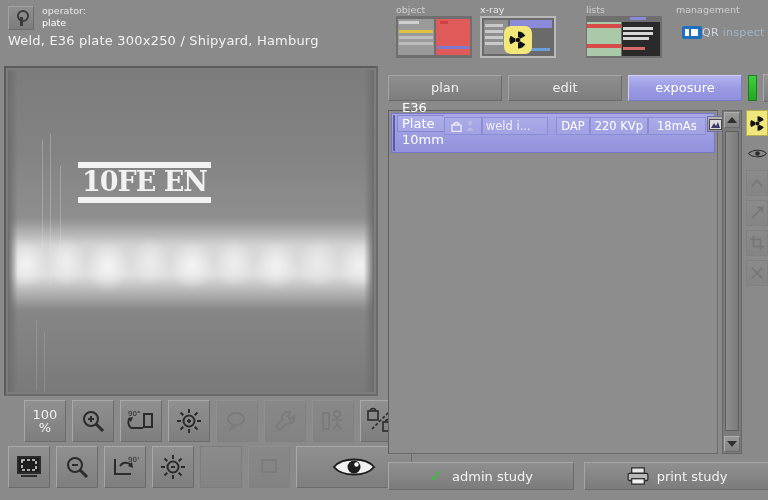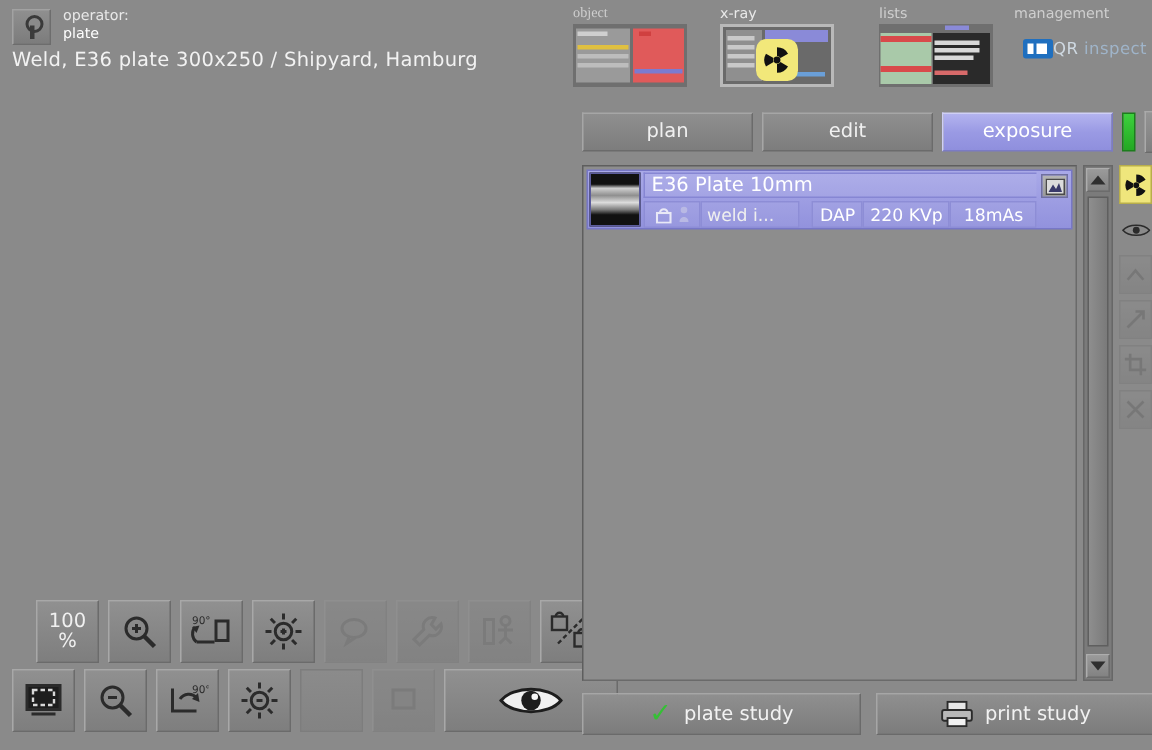--- a/index.html
+++ b/index.html
@@ -37,21 +37,21 @@
   
   .hdr-nav { position:absolute; left: 372px; top: 0; width: 396px; height: 62px; }
   .navtab { position:absolute; top: 4px; width: 86px; height: 56px; }
   .navtab .cap { position:absolute; left: 4px; top: 0; font-size: 9.5px; color:#cfcfcf; }
   .navtab .thumb {
     position:absolute; left: 4px; top: 12px; width: 76px; height: 42px;
     background:#6f6f6f; overflow:hidden;
   }
   .navtab.active .thumb { border: 2px solid #b9b9b9; background:#6a6a6a; }
   .navtab.active .cap { color:#e9e9e9;text-align:right; }
-  .nt1 { left: 6px; font-family: Liberation Serif, serif; }
+  .nt1 { left: 20px; }
   .nt2 { left: 104px; }
   .nt3 { left: 210px; }
   .nt4 { left: 300px; width: 96px; }
 
   
   .mini { position:absolute; inset:0; }
   .mrow { position:absolute; height:3px; }
   .mgrid { position:absolute; }
 
   .rad-badge {
@@ -151,21 +151,21 @@
   .study {
     position:absolute; left: 2px; top: 2px; width: 324px; height: 40px;
     background: linear-gradient(180deg,#a9a9e8,#9292dd);
     border:1px solid #7777c6; display:flex;
   }
   .study-thumb {
     width: 38px; height: 36px; margin: 1px 2px 0 1px; background:#111;
     background-image: linear-gradient(180deg,#111 0%,#111 20%,#cfcfcf 28%,#8f8f8f 42%,#dcdcdc 56%,#7a7a7a 70%,#111 80%,#111 100%);
     border:1px solid #5c5c9c;
   }
-  .study-body { flex:1; display:flex; flex-direction:column; padding: 1px 1px 0 0; }
+  .study-body { flex:1; display:flex; padding: 1px 1px 0 0; }
   .study-title {
     height: 17px; line-height:16px; font-size: 13px; color:#ffffff; padding-left: 4px;
     border:1px solid #8686d3; border-right:none; background: rgba(255,255,255,.06);
     display:flex; align-items:center;
   }
   .study-row2 { display:flex; height: 18px; margin-top:2px; gap:0; align-items:stretch; font-size: 11.5px; }
   .cell {
     border:1px solid #8d8dd6; color:#ffffff; display:flex; align-items:center;
     justify-content:center; padding: 0 3px; background: rgba(255,255,255,.05);
   }
@@ -302,20 +302,36 @@
         <div class="cap">management</div>
         <div class="brand">
           <span class="brand-mark"></span>
           <span class="brand-txt"><b>QR</b>&nbsp;<span>inspect</span></span>
         </div>
       </div>
 
     </div>
   </div>
 
+  <div class="viewer-wrap">
+    <div class="viewer">
+      <div class="xray-img">
+        <div class="plate-shade"></div>
+        <div class="scratch" style="left:34px;top:70px;height:120px;"></div>
+        <div class="scratch" style="left:42px;top:64px;height:150px;"></div>
+        <div class="scratch" style="left:52px;top:96px;height:90px;"></div>
+        <div class="scratch" style="left:28px;top:250px;height:70px;opacity:.6;"></div>
+        <div class="scratch" style="left:36px;top:262px;height:60px;opacity:.5;"></div>
+        <div class="bead"></div>
+        <div class="marker">10FE EN</div>
+        <div class="edge-l"></div>
+        <div class="edge-r"></div>
+      </div>
+    </div>
+  </div>
 
   <div class="tb tb1">
     <div class="tbtn">
       <div class="pct">
         <div>100</div>
         <div>%</div>
       </div>
     </div>
     <div class="tbtn">
       <svg width="26" height="26" viewBox="0 0 26 26">
@@ -528,21 +544,21 @@
       <div class="rbtn dim">
         <svg width="16" height="16" viewBox="0 0 18 18">
           <path d="M3 3 L15 15 M15 3 L3 15" fill="none" stroke="#5e5e5e" stroke-width="2"></path>
         </svg>
       </div>
     </div>
 
     <div class="actions">
       <div class="abtn">
         <span class="check">✓</span>
-        <span>plate study</span>
+        <span>admin study</span>
       </div>
       <div class="abtn">
         <svg width="22" height="18" viewBox="0 0 24 20">
           <rect x="5" y="1" width="14" height="6" fill="#e6e6e6" stroke="#2b2b2b" stroke-width="1.4"></rect>
           <rect x="1" y="7" width="22" height="8" rx="1.5" fill="#b8b8b8" stroke="#2b2b2b" stroke-width="1.4"></rect>
           <rect x="5" y="13" width="14" height="6" fill="#f2f2f2" stroke="#2b2b2b" stroke-width="1.4"></rect>
         </svg>
         <span>print study</span>
       </div>
     </div>

